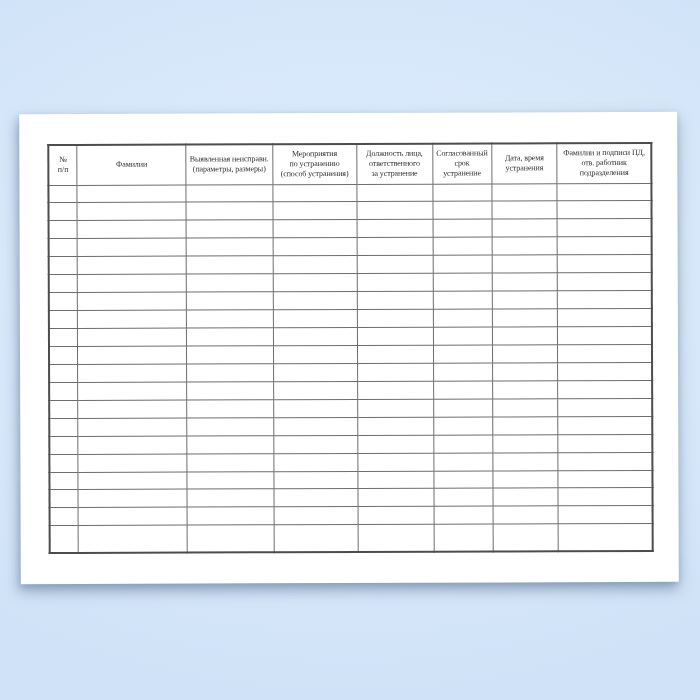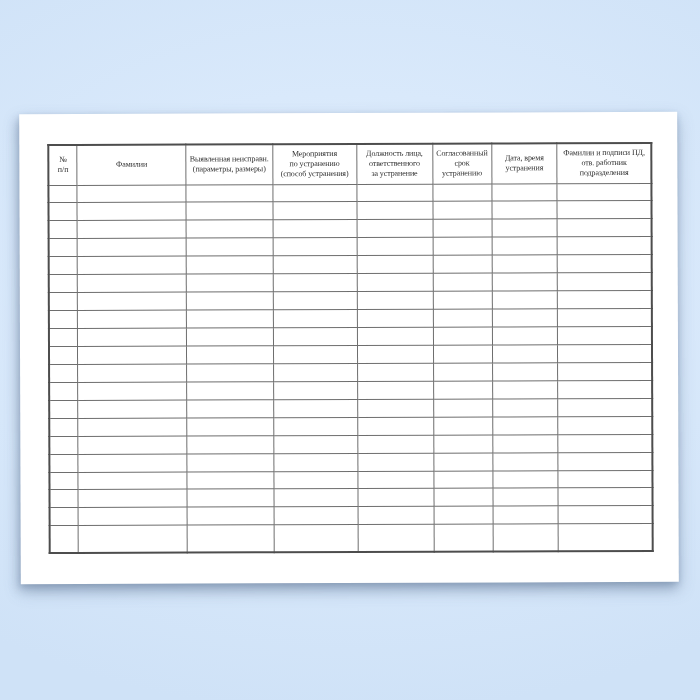--- a/index.html
+++ b/index.html
@@ -94,21 +94,21 @@
             <th>Выявленная неисправн.
 (параметры, размеры)</th>
             <th>Мероприятия
 по устранению
 (способ устранения)</th>
             <th>Должность лица,
 ответственного
 за устранение</th>
             <th>Согласованный
 срок
-устранению</th>
+устранение</th>
             <th>Дата, время
 устранения</th>
             <th>Фамилии и подписи ПД,
 отв. работник
 подразделения</th>
           </tr>
       </thead>
       <tbody>
           <tr>
             <td></td>

